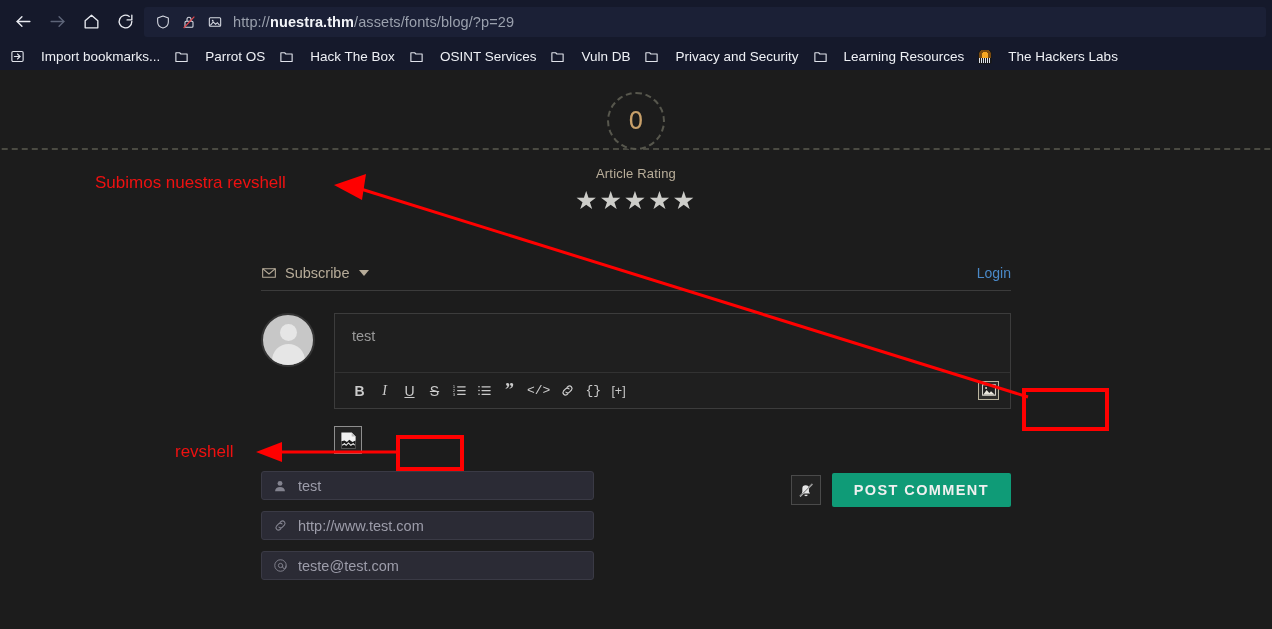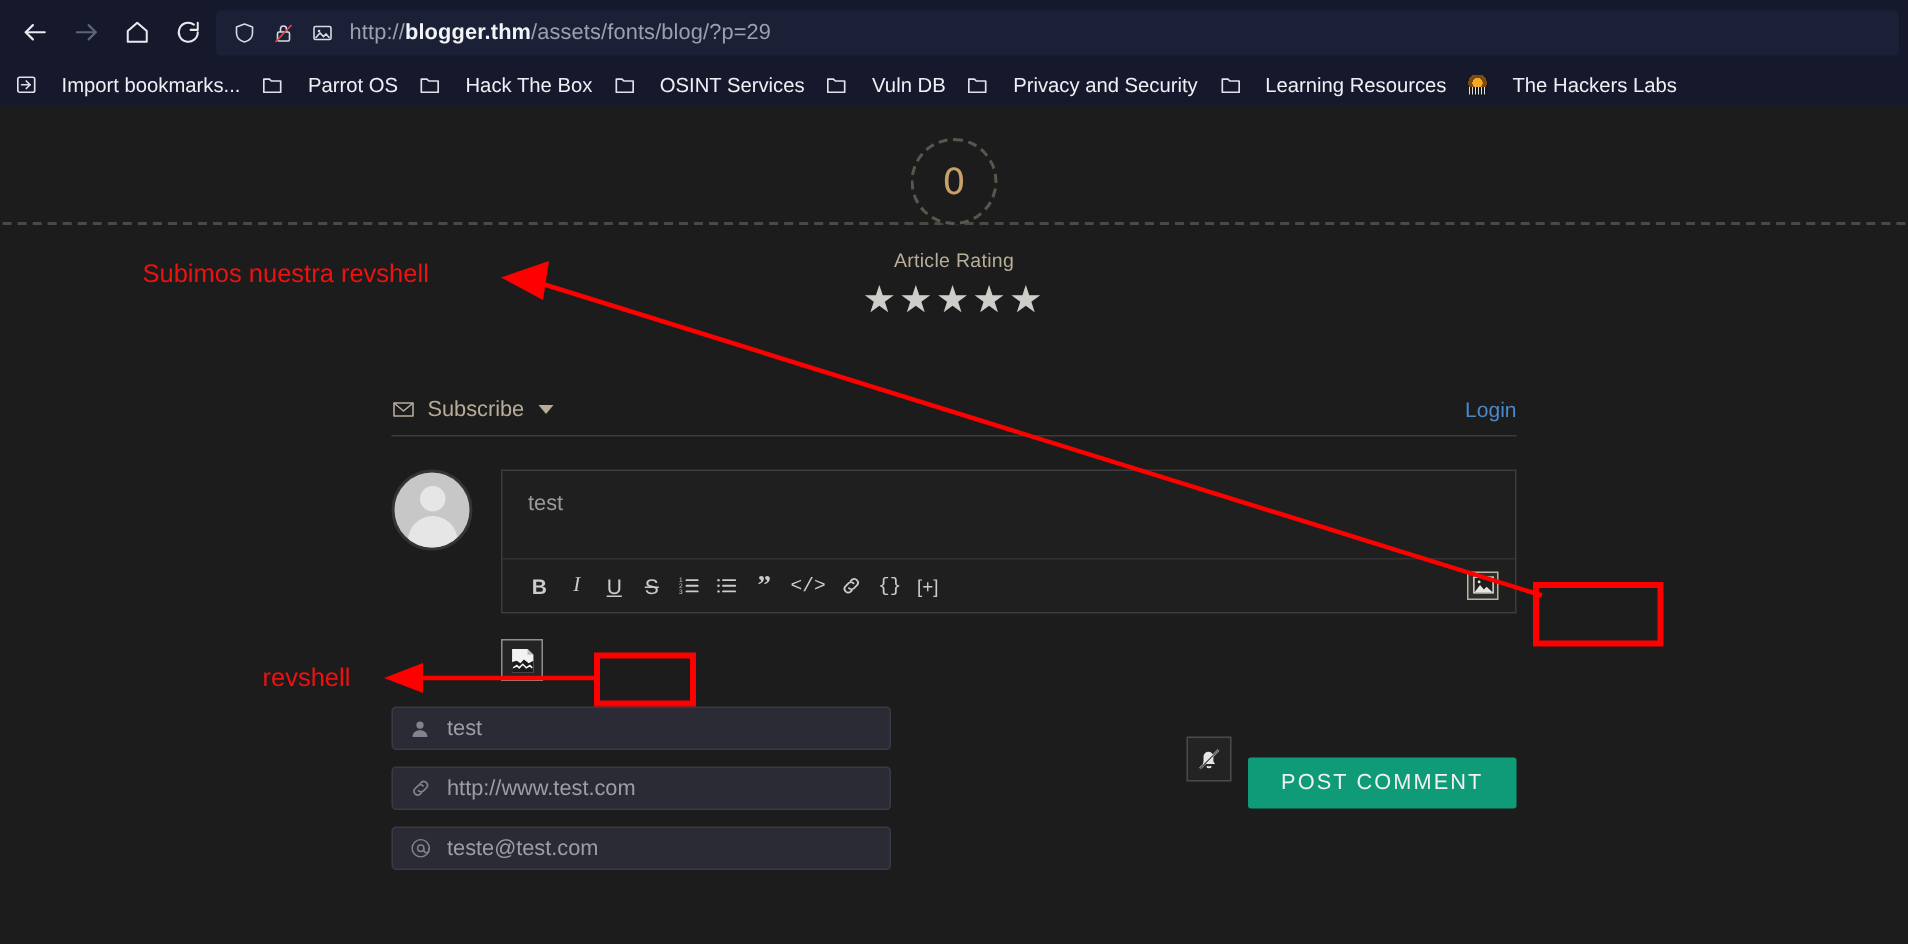--- a/index.html
+++ b/index.html
@@ -327,27 +327,26 @@
     background: #232323;
     display: flex;
     align-items: center;
     justify-content: center;
   }
   #notify-btn svg { display:block; }
   #post-btn {
     background: #0f9b77;
     color: #f0f0f0;
     font-size: 14.5px;
-    font-weight: 400;
+    font-weight: 700;
     letter-spacing: 1.4px;
     padding: 9px 22px;
     border: none;
     border-radius: 2px;
     font-family: "Liberation Sans", sans-serif;
-    margin-top: 32px;
   }
 
   
   #annotations {
     position: absolute;
     left: 0; top: 0;
     width: 1272px; height: 559px;
     pointer-events: none;
   }
   .anno-text {
@@ -408,21 +407,21 @@
             <line x1="4" y1="21" x2="20" y2="4" stroke="#e5484d" stroke-width="1.7"></line>
           </svg>
       </span>
       <span class="url-icon">
         <svg width="16" height="16" viewBox="0 0 24 24" fill="none" stroke="currentColor" stroke-width="1.6">
             <rect x="3.5" y="5.5" width="17" height="13" rx="1.5"></rect>
             <circle cx="8.5" cy="10" r="1.3" fill="currentColor" stroke="none"></circle>
             <path d="M5 17 l4.5 -5 l3.5 3.5 l2.5 -2.5 l3.5 4" fill="none"></path>
           </svg>
       </span>
-      <span id="url-text"><span>http://</span><b>blogger.thm</b><span>/assets/fonts/blog/?p=29</span></span>
+      <span id="url-text"><span>http://</span><b>nuestra.thm</b><span>/assets/fonts/blog/?p=29</span></span>
     </div>
   </div>
 
   <div id="bookmarks-bar">
     <div class="bookmark">
       <span class="bm-ico">
         <svg width="15" height="15" viewBox="0 0 24 24" fill="none" stroke="currentColor" stroke-width="1.8" stroke-linecap="round" stroke-linejoin="round">
             <rect x="3" y="4" width="18" height="16" rx="2"></rect>
             <line x1="7" y1="12" x2="16" y2="12"></line>
             <polyline points="12,8 16,12 12,16"></polyline>

